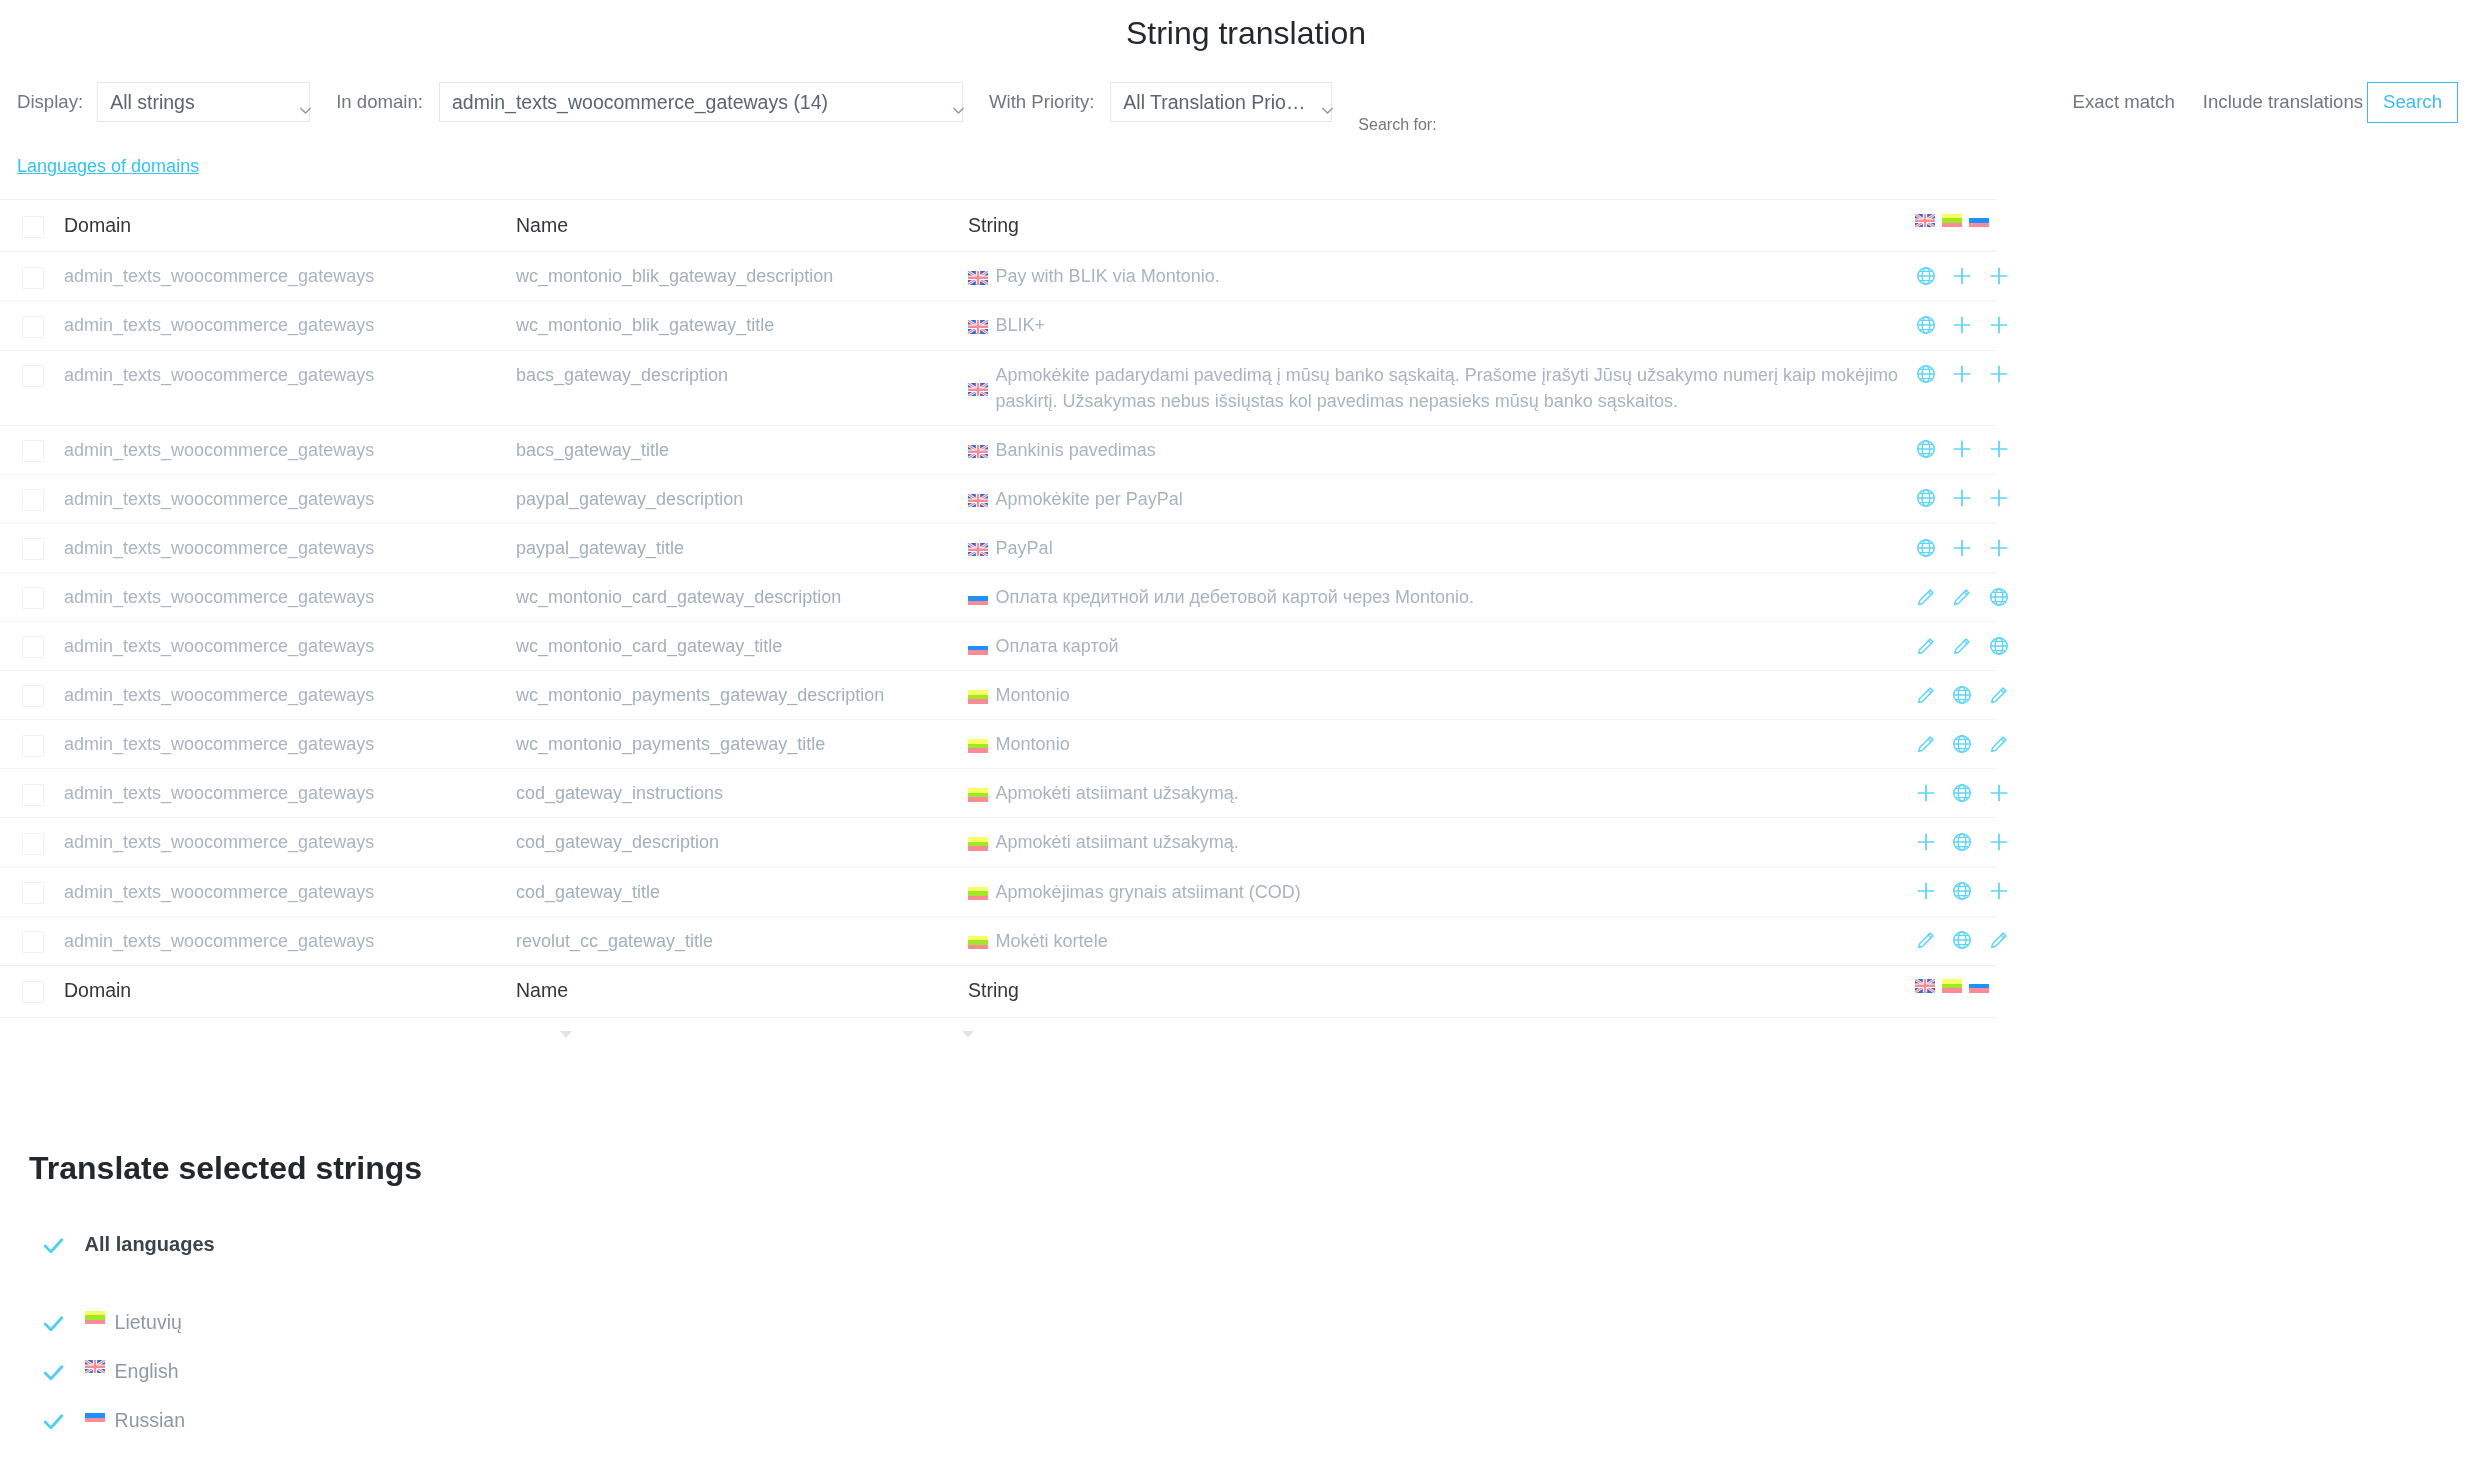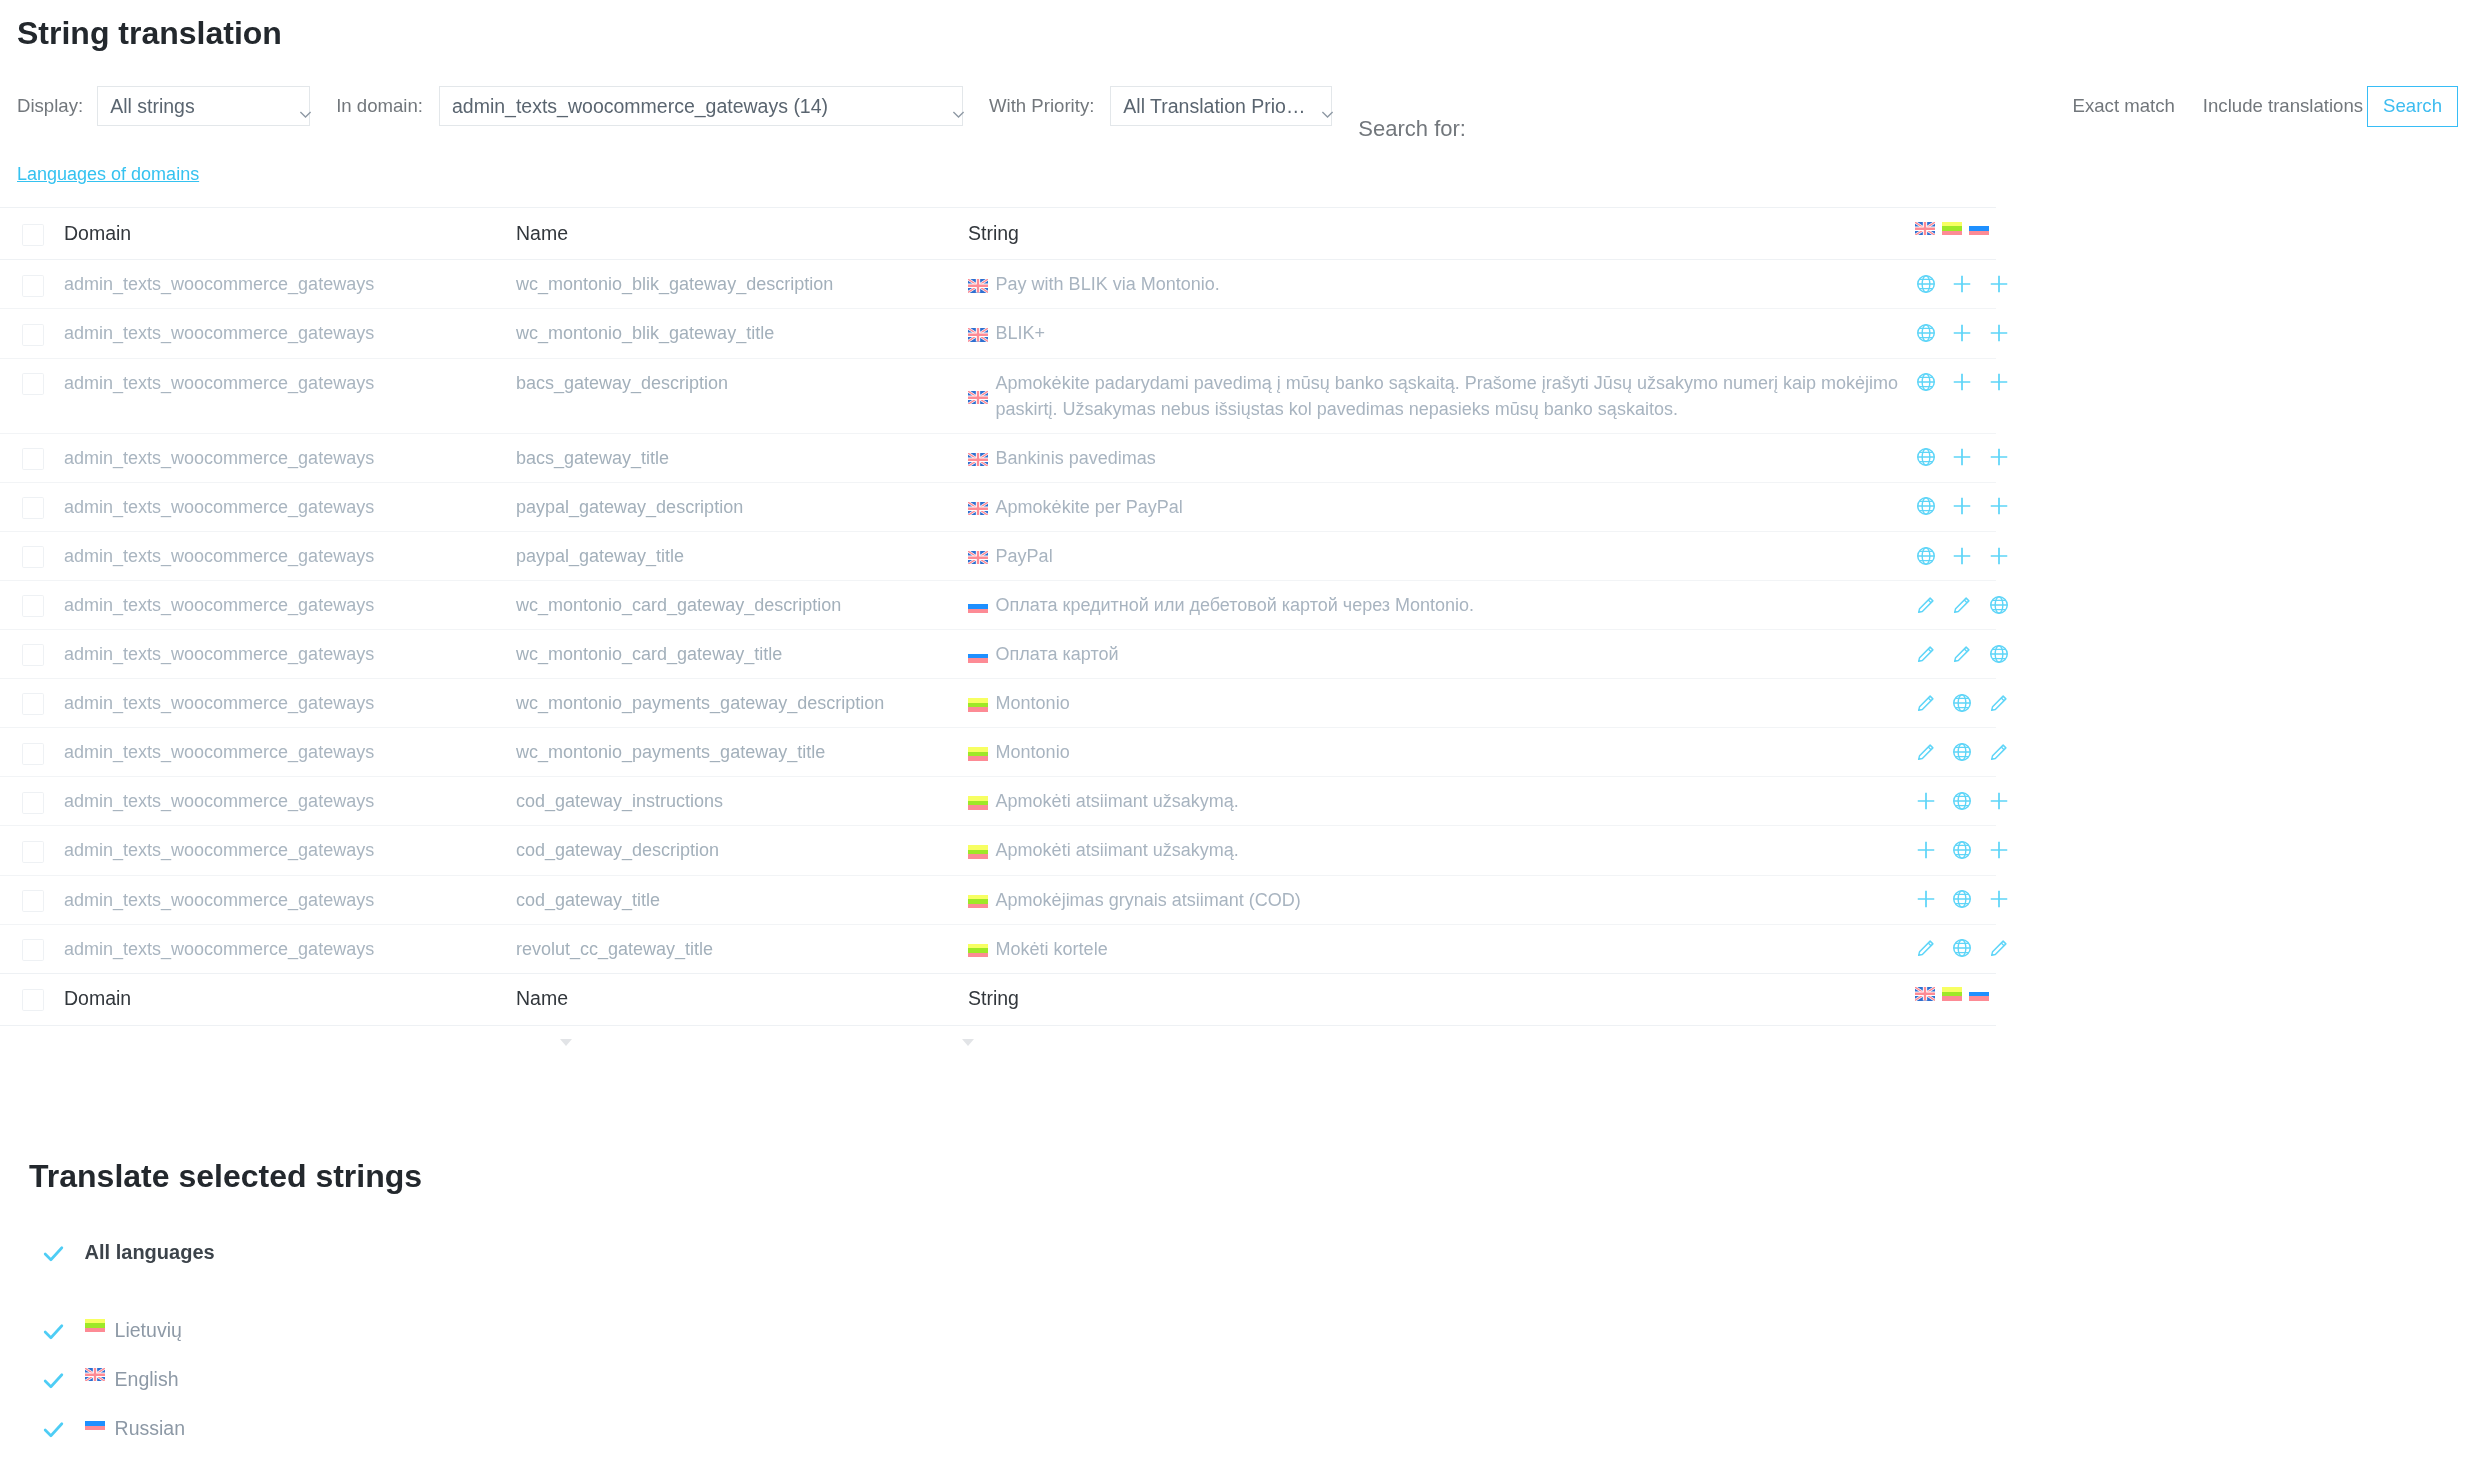--- a/index.html
+++ b/index.html
@@ -9,25 +9,26 @@
     width: 2475px;
     font-family: "Liberation Sans", sans-serif;
   }
   body { -webkit-font-smoothing: antialiased; }
 
   .page { width: 2475px; min-height: 1483px; position: relative; padding: 0 0 0 0; }
 
   
   .page-title {
     font-size: 32px;
-    font-weight: 700;
+    font-weight: 400;
     color: #23282d;
     margin: 0;
     padding: 13.5px 0 0 17px;
     line-height: 1.2;
+    text-align: center;
   }
 
   
   .filter-bar {
     display: flex;
     align-items: center;
     padding: 18.6px 0 0 17px;
     gap: 4px;
     font-size: 18.6px;
     color: #6d7882;
@@ -54,21 +55,21 @@
     display: inline-block;
   }
   .caret svg { display:block; }
 
   .sel-display { width: 213px; }
   .sel-domain  { width: 524px; margin-left: 0; }
   .sel-priority{ width: 222px; }
 
   .gap-lbl { margin: 0 12px 0 22px; color:#72777c; font-size: 18.6px; }
 
-  .searchfor-label { margin-left: 22px; color:#72777c; font-size:22px;margin-top:46px; }
+  .searchfor-label { margin-left: 22px; color:#72777c; font-size:16px;margin-top:46px; }
 
   .spacer { flex: 1 1 auto; }
 
   .chk-label { color:#72777c; font-size:18.6px; margin-right:24px; }
 
   .search-btn {
     border: 0.8px solid #37bdf6;
     background: #fff;
     color: #3dbcf0;
     font-size: 18.6px;

